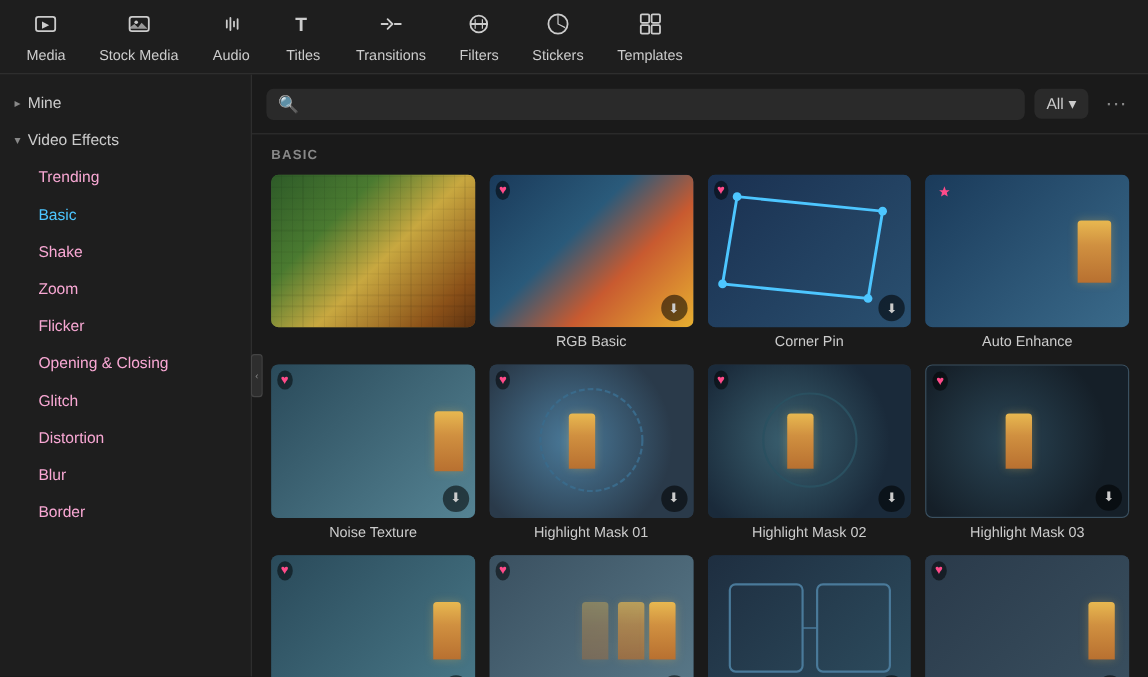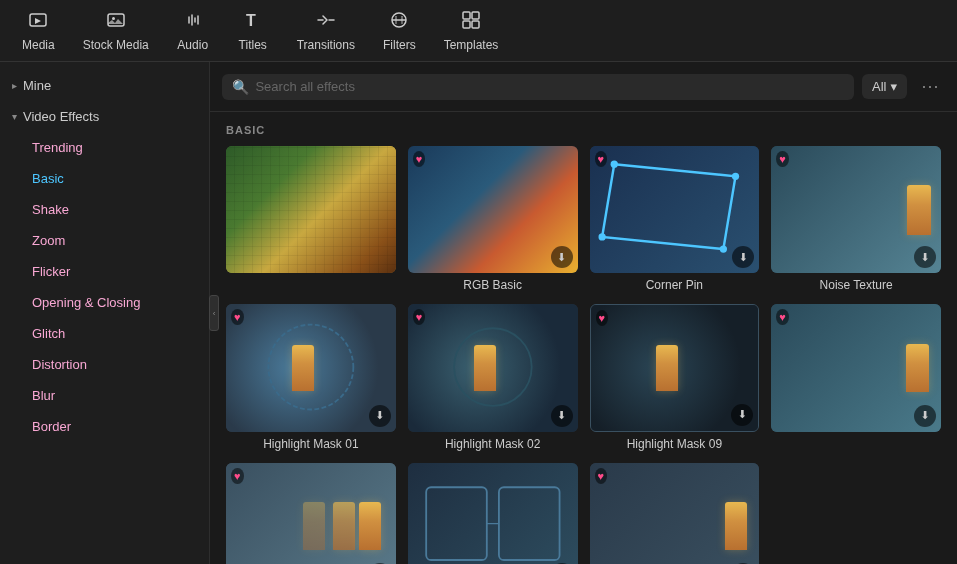--- a/index.html
+++ b/index.html
@@ -317,20 +317,29 @@
       <svg width="22" height="22" viewBox="0 0 22 22" fill="none">
           <circle cx="11" cy="11" r="7" stroke="#ccc" stroke-width="1.5" fill="none"></circle>
           <path d="M4 11h14" stroke="#ccc" stroke-width="1.5"></path>
           <path d="M8 7c0 4 0 8 0 8" stroke="#ccc" stroke-width="1"></path>
           <path d="M14 7c0 4 0 8 0 8" stroke="#ccc" stroke-width="1"></path>
         </svg>
     </span>
     <span>Filters</span>
   </div>
 
+  <div class="toolbar-item">
+    <span class="toolbar-icon">
+      <svg width="22" height="22" viewBox="0 0 22 22" fill="none">
+          <circle cx="11" cy="11" r="8" stroke="#ccc" stroke-width="1.5" fill="none"></circle>
+          <path d="M11 3v8l6 3" stroke="#ccc" stroke-width="1"></path>
+        </svg>
+    </span>
+    <span>Stickers</span>
+  </div>
 
   <div class="toolbar-item">
     <span class="toolbar-icon">
       <svg width="22" height="22" viewBox="0 0 22 22" fill="none">
           <rect x="3" y="3" width="7" height="7" rx="1" stroke="#ccc" stroke-width="1.5" fill="none"></rect>
           <rect x="12" y="3" width="7" height="7" rx="1" stroke="#ccc" stroke-width="1.5" fill="none"></rect>
           <rect x="3" y="12" width="7" height="7" rx="1" stroke="#ccc" stroke-width="1.5" fill="none"></rect>
           <rect x="12" y="12" width="7" height="7" rx="1" stroke="#ccc" stroke-width="1.5" fill="none"></rect>
         </svg>
     </span>
@@ -386,21 +395,20 @@
     </div>
 
     <div class="collapse-arrow">‹</div>
   </div>
 
   <div class="content">
 
     <div class="search-bar">
       <div class="search-input-wrap">
         <span class="search-icon">🔍</span>
-        <input type="text" placeholder="Search all effects" style="">
       </div>
       <button class="filter-btn">
         <span>All</span>
         <span>▾</span>
       </button>
       <button class="more-btn">
         <span>···</span>
       </button>
     </div>
 
@@ -434,20 +442,32 @@
               <circle cx="120" cy="25" r="3" fill="#4dc6ff"></circle>
               <circle cx="110" cy="85" r="3" fill="#4dc6ff"></circle>
               <circle cx="10" cy="75" r="3" fill="#4dc6ff"></circle>
             </svg>
             <div class="badge-heart" style="position:absolute;top:5px;left:5px;color:#ff4b8a;font-size:11px;background:rgba(0,0,0,0.5);border-radius:50%;padding:2px 3px;">♥</div>
             <div class="dl-btn" style="position: absolute; bottom: 5px; right: 5px; background: rgba(0, 0, 0, 0.55); border-radius: 50%; width: 22px; height: 22px; display: flex; align-items: center; justify-content: center; color: rgb(204, 204, 204); font-size: 11px; cursor: pointer;">⬇</div>
           </div>
           <span class="effect-name">Corner Pin</span>
         </div>
 
+        <div class="effect-card">
+          <div class="effect-thumb" style="background:#1a3a5a">
+            <div style="position:absolute;inset:0;background:linear-gradient(135deg,#1a3a5a,#3a6a8a);"></div>
+            <div class="lighthouse">
+              <div class="lighthouse-shape"></div>
+            </div>
+            <svg style="position:absolute;top:8px;left:8px;width:16px;height:16px" viewBox="0 0 20 20">
+              <path d="M10 2l1.5 4h4l-3 2.5 1 4-3.5-2-3.5 2 1-4L4.5 6h4z" fill="#ff4b8a"></path>
+            </svg>
+          </div>
+          <span class="effect-name">Auto Enhance</span>
+        </div>
 
         <div class="effect-card">
           <div class="effect-thumb" style="background:#2a4a5a">
             <div style="position:absolute;inset:0;background:linear-gradient(135deg,#2a4a5a,#5a8a9a);opacity:0.9;"></div>
             <div class="lighthouse" style="justify-content:flex-end;padding-right:10px">
               <div class="lighthouse-shape" style="height:50px;width:24px;"></div>
             </div>
             <div class="badge-heart" style="position:absolute;top:5px;left:5px;color:#ff4b8a;font-size:11px;background:rgba(0,0,0,0.5);border-radius:50%;padding:2px 3px;">♥</div>
             <div class="dl-btn" style="position: absolute; bottom: 5px; right: 5px; background: rgba(0, 0, 0, 0.55); border-radius: 50%; width: 22px; height: 22px; display: flex; align-items: center; justify-content: center; color: rgb(204, 204, 204); font-size: 11px; cursor: pointer;">⬇</div>
           </div>
@@ -486,21 +506,21 @@
 
         <div class="effect-card">
           <div class="effect-thumb" style="background:#1e2a35;border:1px solid #3a5060;">
             <div style="position:absolute;inset:0;background:radial-gradient(circle at 40% 50%,#2a4555 0%,#151f28 70%);"></div>
             <div class="lighthouse" style="justify-content:center">
               <div class="lighthouse-shape" style="height:46px;width:22px;"></div>
             </div>
             <div class="badge-heart" style="position:absolute;top:5px;left:5px;color:#ff4b8a;font-size:11px;background:rgba(0,0,0,0.5);border-radius:50%;padding:2px 3px;">♥</div>
             <div class="dl-btn" style="position: absolute; bottom: 5px; right: 5px; background: rgba(0, 0, 0, 0.55); border-radius: 50%; width: 22px; height: 22px; display: flex; align-items: center; justify-content: center; color: rgb(204, 204, 204); font-size: 11px; cursor: pointer;">⬇</div>
           </div>
-          <span class="effect-name">Highlight Mask 09</span>
+          <span class="effect-name">Highlight Mask 03</span>
         </div>
 
         <div class="effect-card">
           <div class="effect-thumb" style="background:#2a4a5a">
             <div style="position:absolute;inset:0;background:linear-gradient(135deg,#2a4a5a,#4a7a8a);"></div>
             <div class="lighthouse" style="justify-content:flex-end;padding-right:12px">
               <div class="lighthouse-shape" style="height:48px;width:23px;"></div>
             </div>
             <div class="badge-heart" style="position:absolute;top:5px;left:5px;color:#ff4b8a;font-size:11px;background:rgba(0,0,0,0.5);border-radius:50%;padding:2px 3px;">♥</div>
             <div class="dl-btn" style="position: absolute; bottom: 5px; right: 5px; background: rgba(0, 0, 0, 0.55); border-radius: 50%; width: 22px; height: 22px; display: flex; align-items: center; justify-content: center; color: rgb(204, 204, 204); font-size: 11px; cursor: pointer;">⬇</div>

